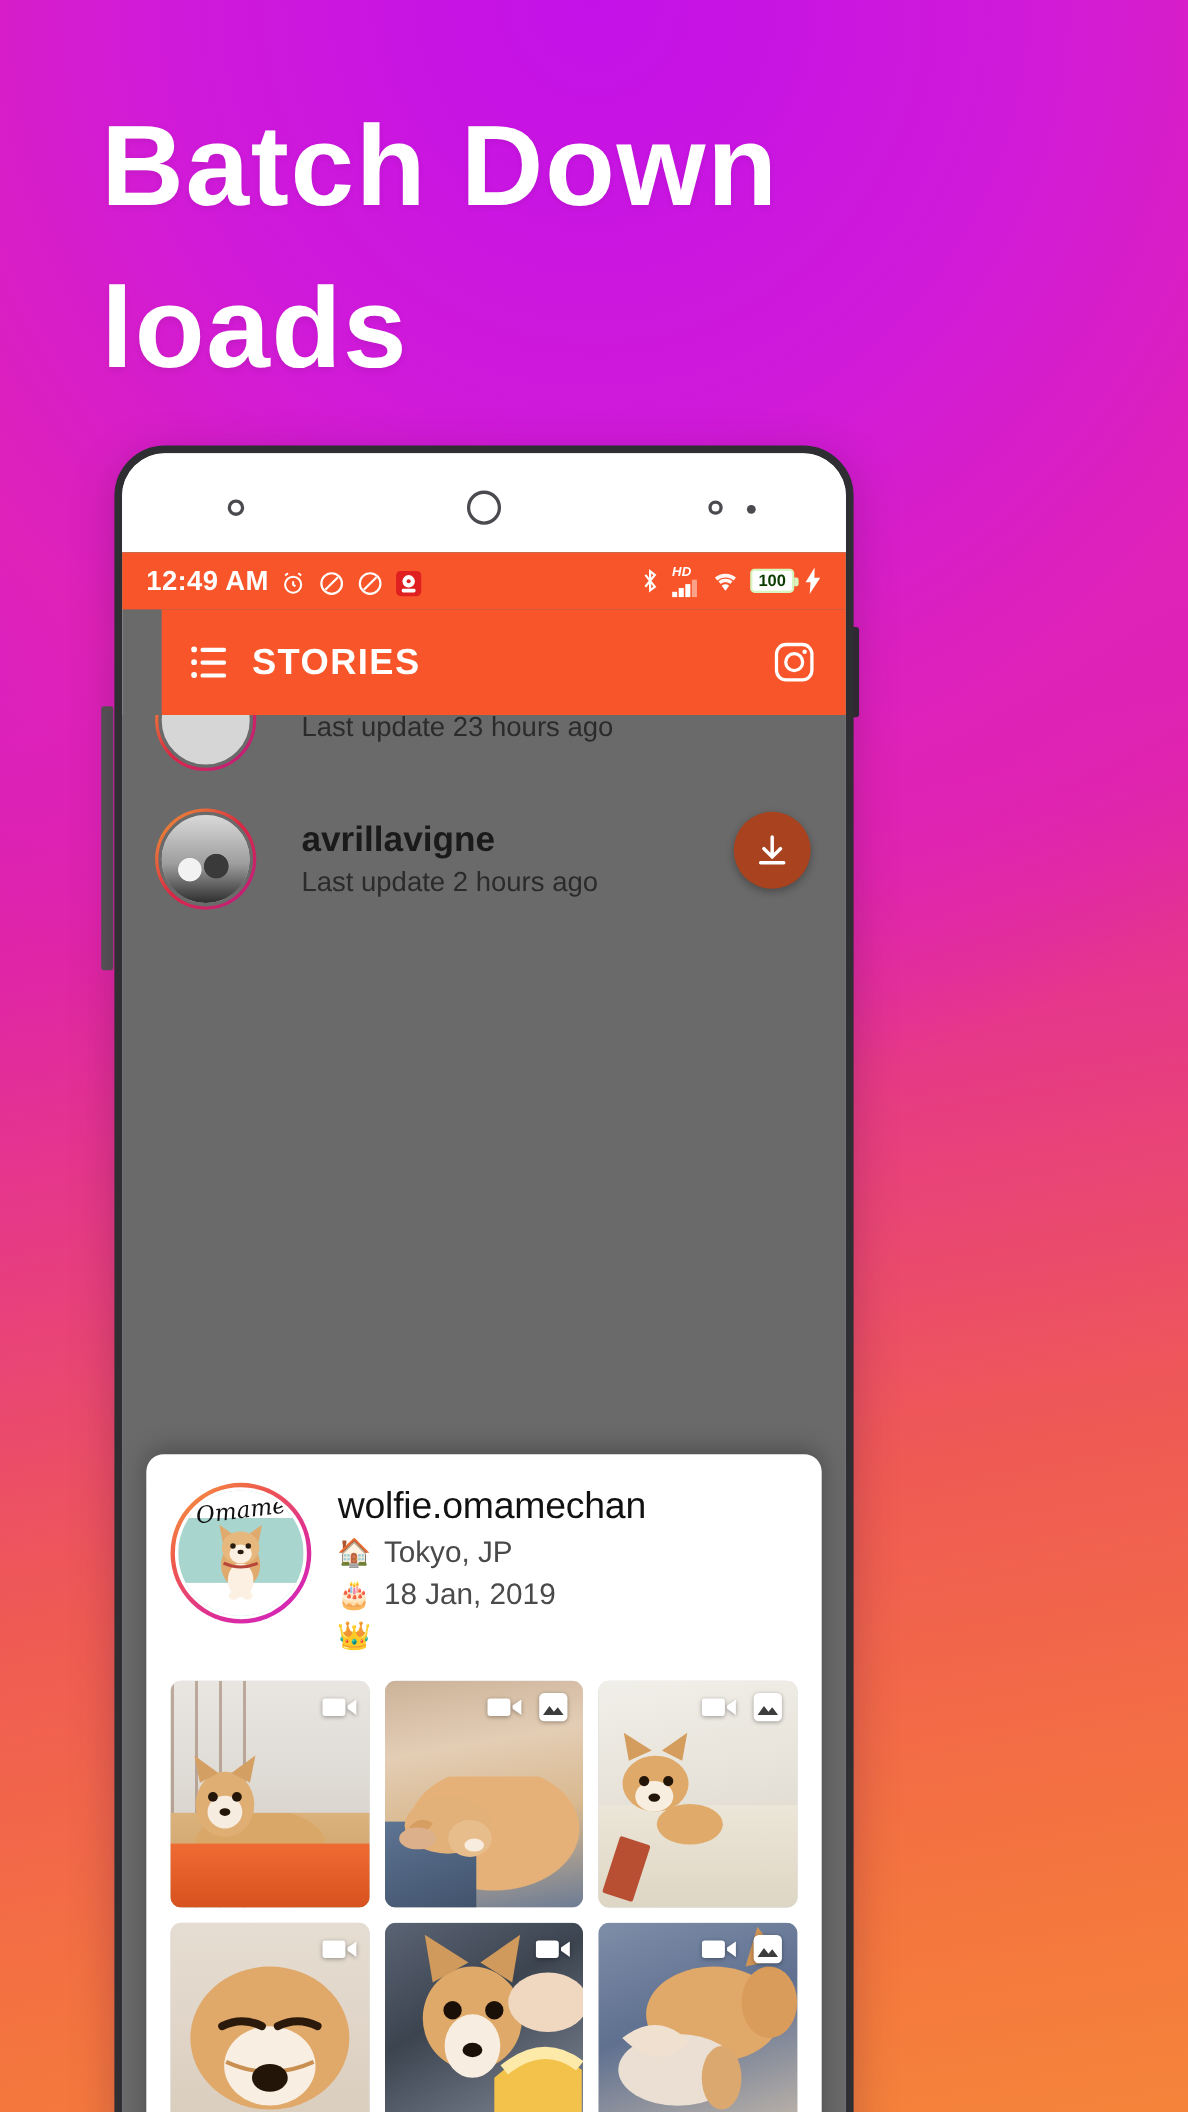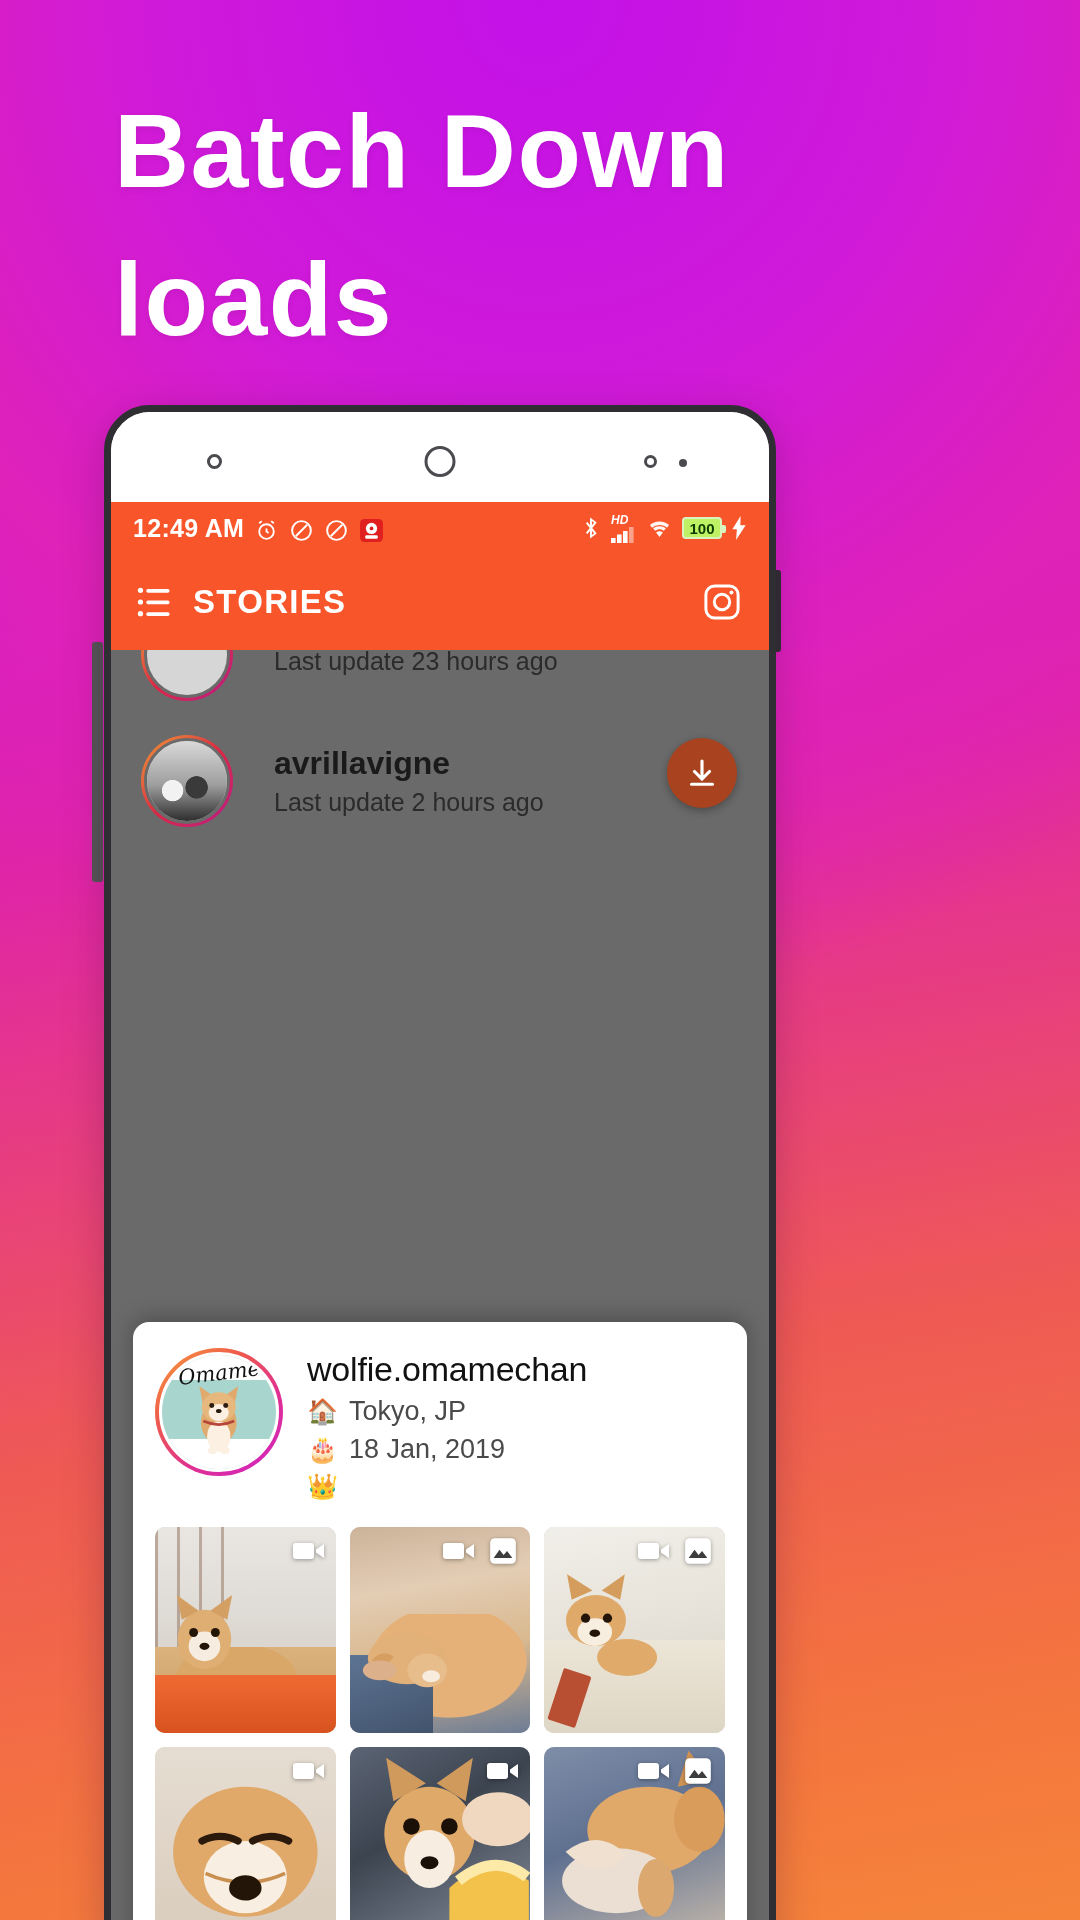--- a/index.html
+++ b/index.html
@@ -15,21 +15,21 @@
   #backdrop {
     position: absolute; inset: 0;
     background:
       radial-gradient(ellipse 120% 70% at 50% 0%, #c311e8 0%, #d01ad9 30%, #df22b8 55%, rgba(0,0,0,0) 75%),
       linear-gradient(170deg, #c40fe6 0%, #d118d8 18%, #e025a6 42%, #ef5a54 70%, #f4743f 88%, #f5843a 100%);
   }
 
   
   #headline {
     position: absolute;
-    left: 114px; top: 78px; width: 900px;
+    left: 92px; top: 78px; width: 900px;
     color: #ffffff;
     font-size: 104px;
     font-weight: 700;
     line-height: 1.42;
     letter-spacing: 1.5px;
     text-shadow: 0 2px 6px rgba(0,0,0,0.08);
   }
 
   
   #phone {
@@ -85,37 +85,38 @@
   }
   #sb-left { display: flex; align-items: flex-end; gap: 10px; }
   #sb-time { font-size: 25px; font-weight: 700; letter-spacing: .3px; }
   #sb-right { margin-left: auto; display: flex; align-items: center; gap: 9px; }
   .sb-ico { display:inline-flex; align-items:center; justify-content:center; }
   .sb-ico svg { display:block; }
   .hd-sig { display:flex; flex-direction:column; align-items:flex-start; line-height:1;font-style:italic; }
   .hd-lbl { font-size: 12px; font-weight: 700; letter-spacing: .2px; }
   .battery {
     display:inline-flex; align-items:center; justify-content:center;
-    background: #bef264; color:#0b3d00;
+    background: #ffffff; color:#0b3d00;
     font-size: 15px; font-weight: 700;
     width: 40px; height: 22px; border-radius: 4px;
     border: 2px solid #d8f5c0;
     position: relative;
   }
   .battery::after{
     content:""; position:absolute; right:-6px; top:6px;
     width:4px; height:8px; background:#d8f5c0; border-radius:0 2px 2px 0;
   }
 
   
   #toolbar {
     height: 96px; background: #f8562a;
     display: flex; align-items: center;
     padding: 0 26px;
     color: #fff;
+    margin-left: 36px;
   }
   #toolbar-title {
     font-size: 33px; font-weight: 700;
     letter-spacing: 1.3px; margin-left: 20px;
   }
   #toolbar-right { margin-left: auto; }
 
   
   #behind {
     position: relative;

